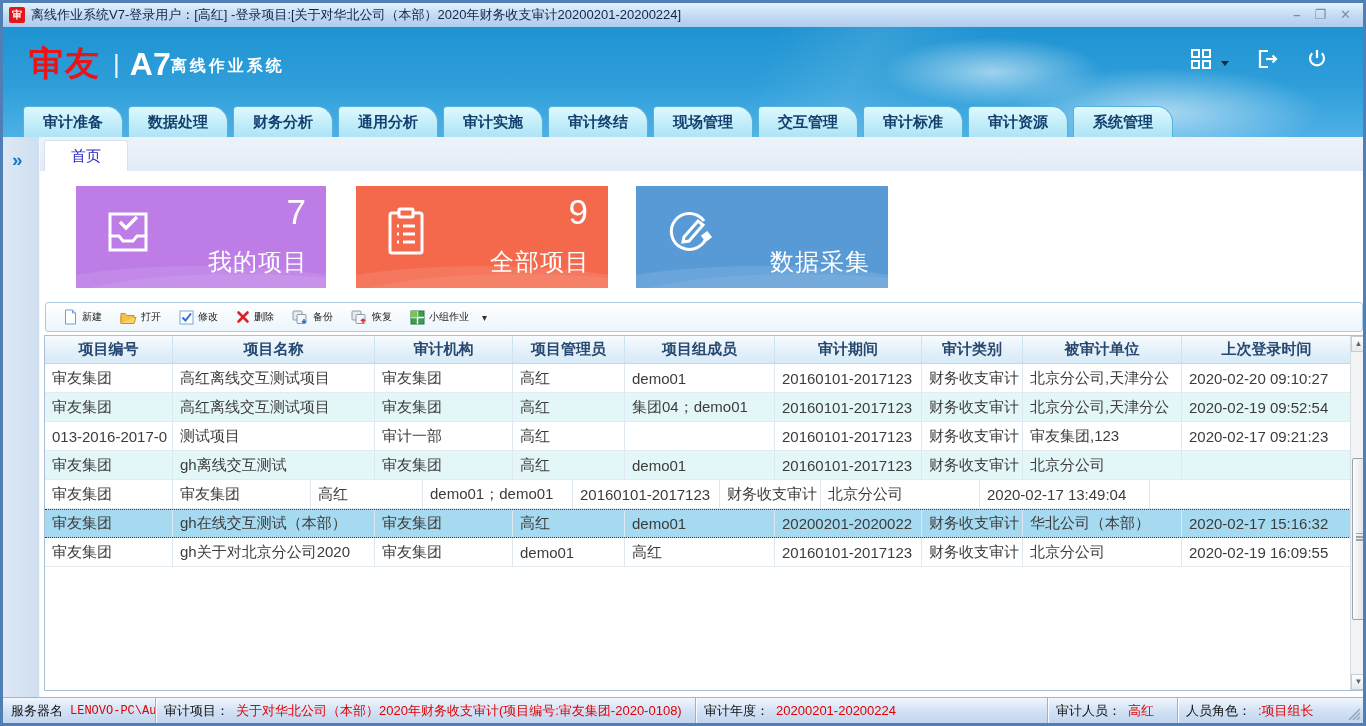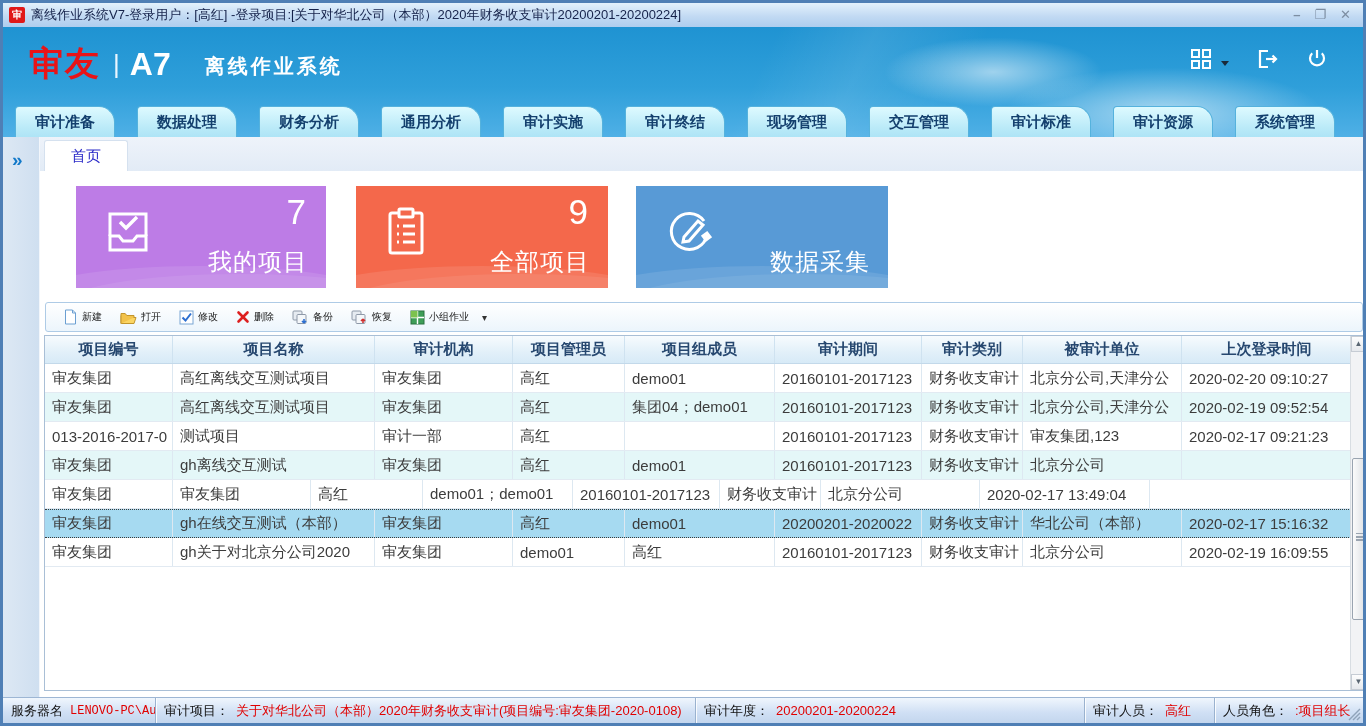--- a/index.html
+++ b/index.html
@@ -13,27 +13,27 @@
   .win-btn{color:#7d8ea2;font-size:13px;line-height:16px;cursor:default;font-weight:bold;}
 
   
   .banner{position:absolute;left:0;top:24px;width:100%;height:110px;background:linear-gradient(180deg,#1f93d2 0%,#2f9fda 55%,#4fb0e6 100%);overflow:hidden;}
   .cloud{position:absolute;border-radius:50%;background:radial-gradient(ellipse at center,rgba(255,255,255,.55),rgba(255,255,255,0) 70%);}
   .streak{position:absolute;left:0;top:0;width:100%;height:100%;background:linear-gradient(115deg,rgba(255,255,255,0) 55%,rgba(255,255,255,.10) 62%,rgba(255,255,255,0) 70%);}
   .logo{position:absolute;left:26px;top:14px;display:flex;align-items:center;}
   .logo-cn{color:#e81418;font-size:34px;font-weight:bold;letter-spacing:2px;}
   .logo-sep{color:#eaf6ff;font-size:26px;margin:0 10px 0 12px;font-weight:200;}
   .logo-model{color:#fff;font-size:32px;font-weight:bold;}
-  .logo-app{color:#fff;font-size:20px;font-weight:bold;letter-spacing:3px;margin-left:34px;margin-top:4px;}
+  .logo-app{color:#fff;font-size:16px;font-weight:bold;letter-spacing:3px;margin-top:4px;}
   .banner-icons{position:absolute;right:34px;top:20px;display:flex;align-items:center;gap:26px;}
   .banner-icons .ic{width:24px;height:24px;display:inline-flex;align-items:center;justify-content:center;cursor:pointer;}
   .grid-caret{width:0;height:0;border-left:4px solid transparent;border-right:4px solid transparent;border-top:5px solid #1a2a3a;margin-left:-18px;margin-top:8px;}
 
   
-  .nav-tabs{position:absolute;left:12px;bottom:0;display:flex;gap:22px;height:31px;align-items:flex-end;}
+  .nav-tabs{position:absolute;left:20px;bottom:0;display:flex;gap:5px;height:31px;align-items:flex-end;}
   .nav-tab{height:30px;line-height:30px;padding:0 19px;background:linear-gradient(180deg,#defaff,#baeaf8 70%,#aee4f6);border:1px solid #55b2dd;border-bottom:none;border-radius:4px 16px 0 0;font-size:15px;font-weight:bold;color:#14406e;cursor:pointer;white-space:nowrap;}
 
   
   .bodyarea{position:absolute;left:0;top:134px;width:100%;bottom:26px;background:#fff;}
   .left-strip{position:absolute;left:0;top:0;bottom:0;width:36px;background:linear-gradient(90deg,#dde8f4,#cfdff0);border-right:1px solid #f2f6fb;}
   .collapse{margin:12px 0 0 9px;color:#1379c9;font-size:19px;font-weight:bold;cursor:pointer;}
   .main{position:absolute;left:37px;top:0;right:0;bottom:0;}
   .content-tabstrip{position:absolute;left:0;top:0;width:100%;height:34px;background:linear-gradient(180deg,#eef3fa,#e2ebf6);}
   .content-tab{position:absolute;left:4px;top:3px;width:82px;height:31px;background:#fff;border:1px solid #d5e1ef;border-bottom:none;border-radius:3px 3px 0 0;color:#2a2ac8;font-size:15px;display:flex;align-items:center;justify-content:center;cursor:pointer;}
   .content{position:absolute;left:0;top:34px;right:0;bottom:0;background:#fff;}
@@ -371,21 +371,21 @@
 
   <div class="statusbar" id="statusbar">
     <div class="seg" style="width: 152px;">
         <span class="lbl">服务器名</span>
         <span class="val mono">LENOVO-PC\AudT</span>
       </div>
       <div class="seg" style="width: 540px;">
         <span class="lbl">审计项目：</span>
         <span class="val">关于对华北公司（本部）2020年财务收支审计(项目编号:审友集团-2020-0108)</span>
       </div>
-      <div class="seg" style="width: 389px;">
+      <div class="seg" style="width: 352px;">
         <span class="lbl">审计年度：</span>
         <span class="val">20200201-20200224</span>
       </div>
       <div class="seg" style="width: 130px;">
         <span class="lbl">审计人员：</span>
         <span class="val">高红</span>
       </div>
       <div class="seg" style="flex: 1 1 auto;">
         <span class="lbl">人员角色：</span>
         <span class="val">:项目组长</span>

